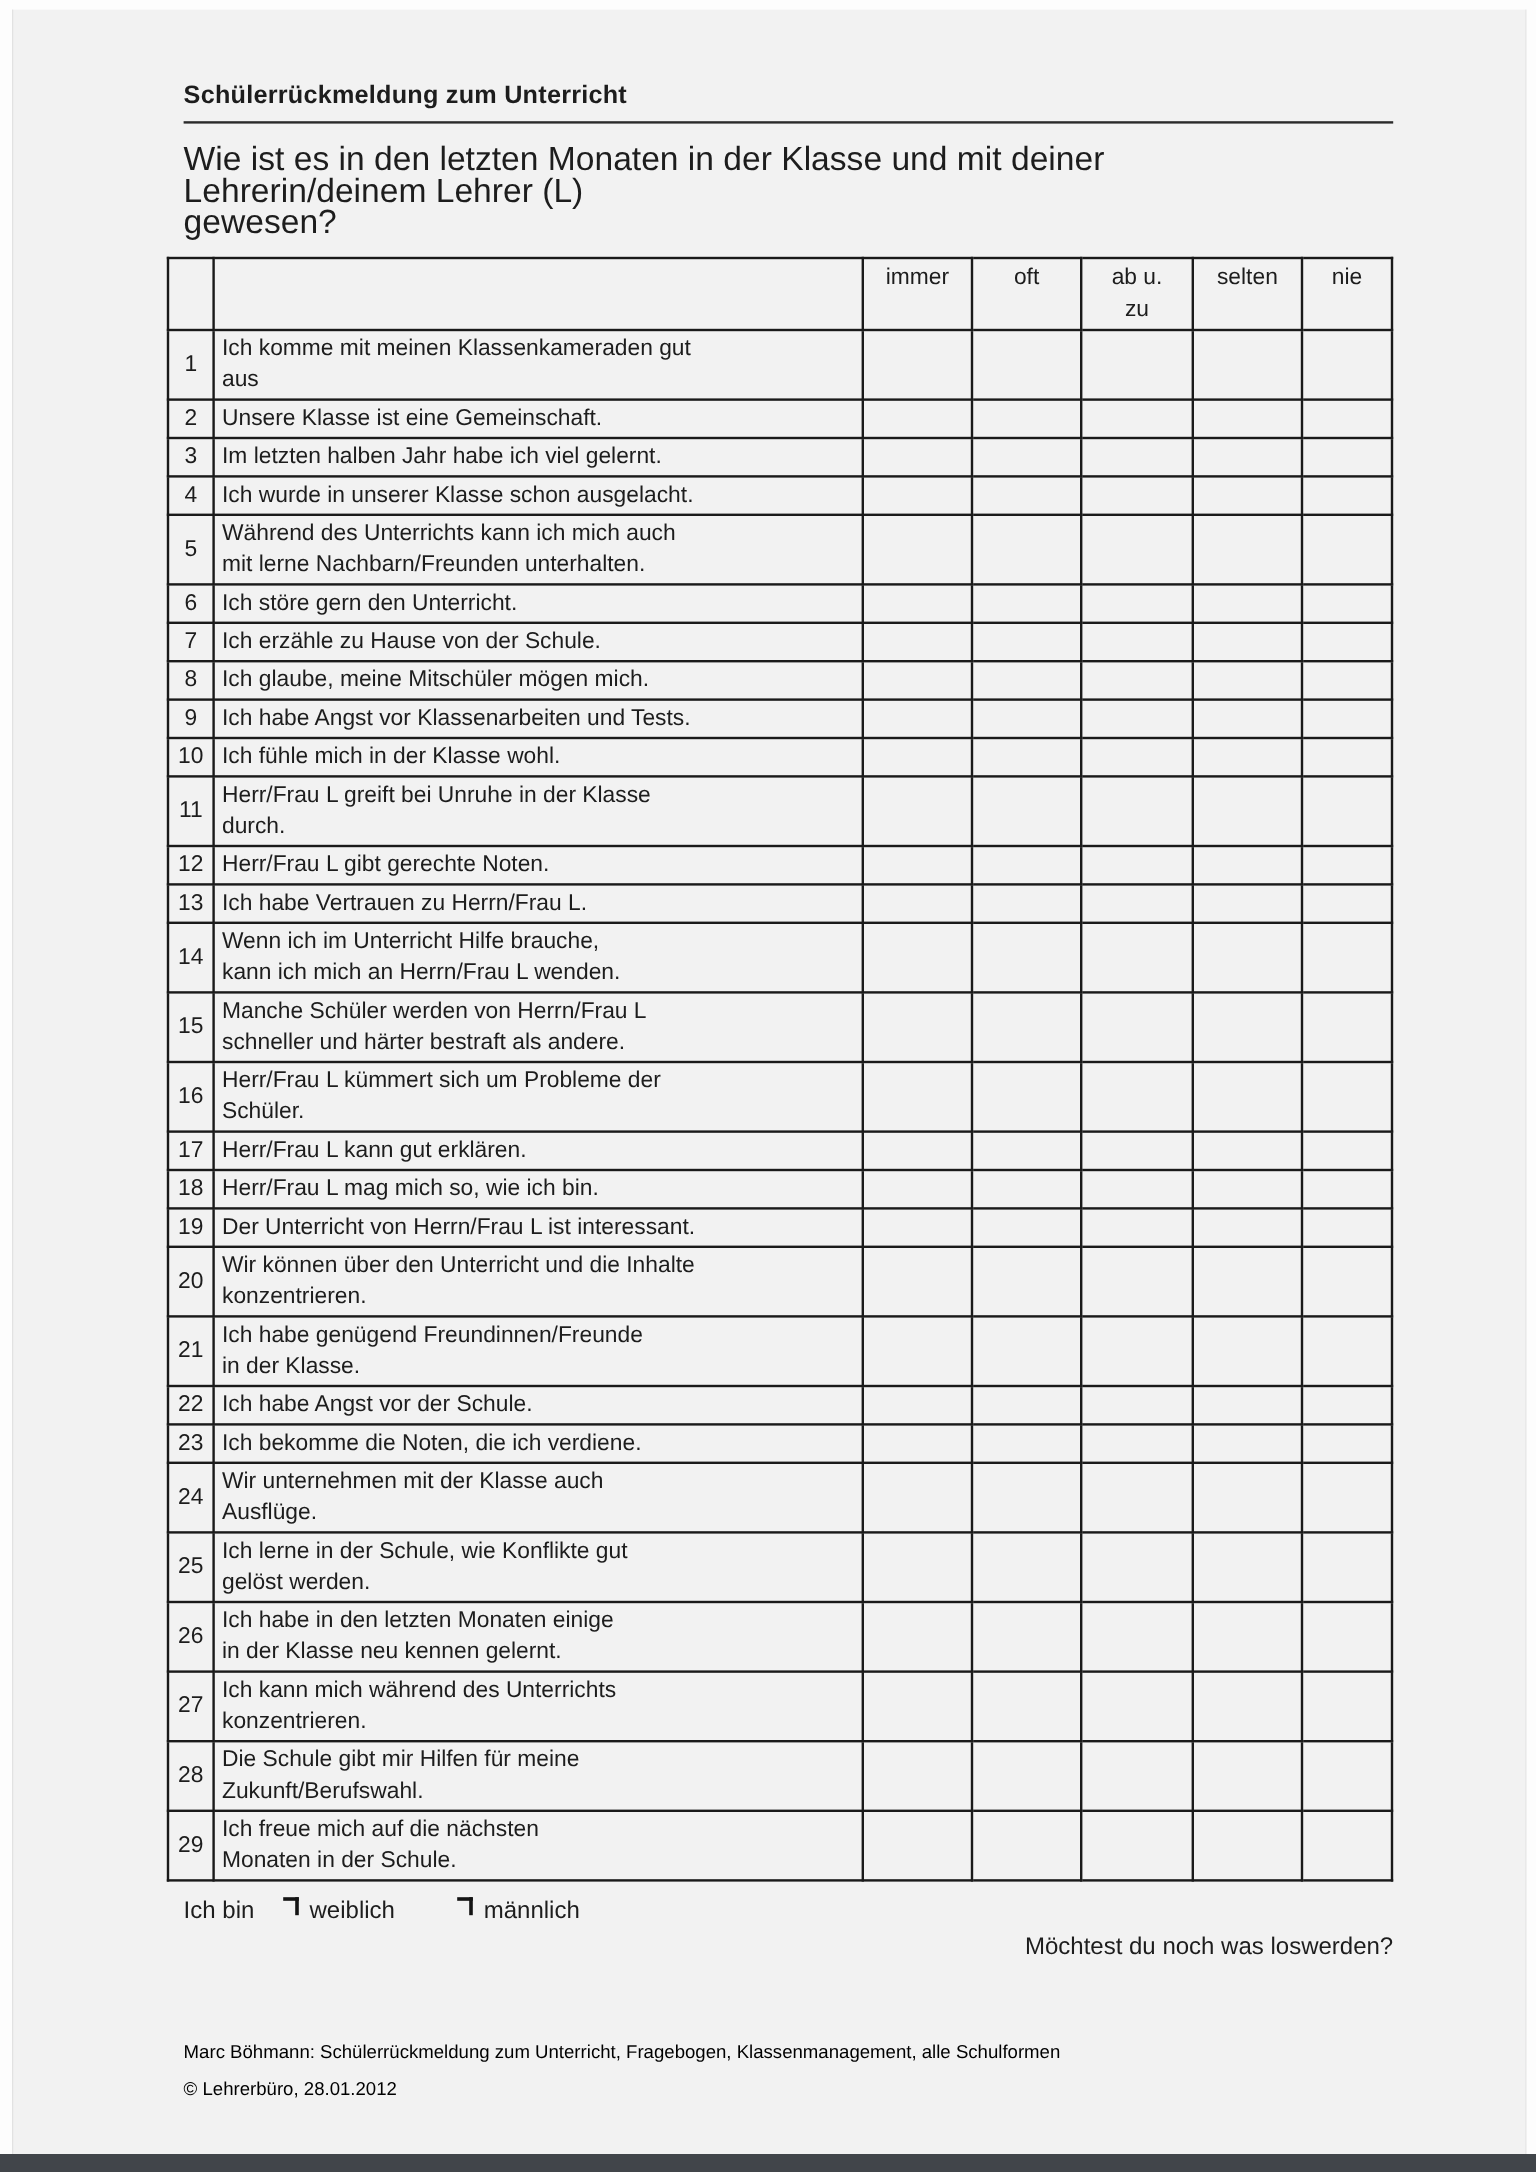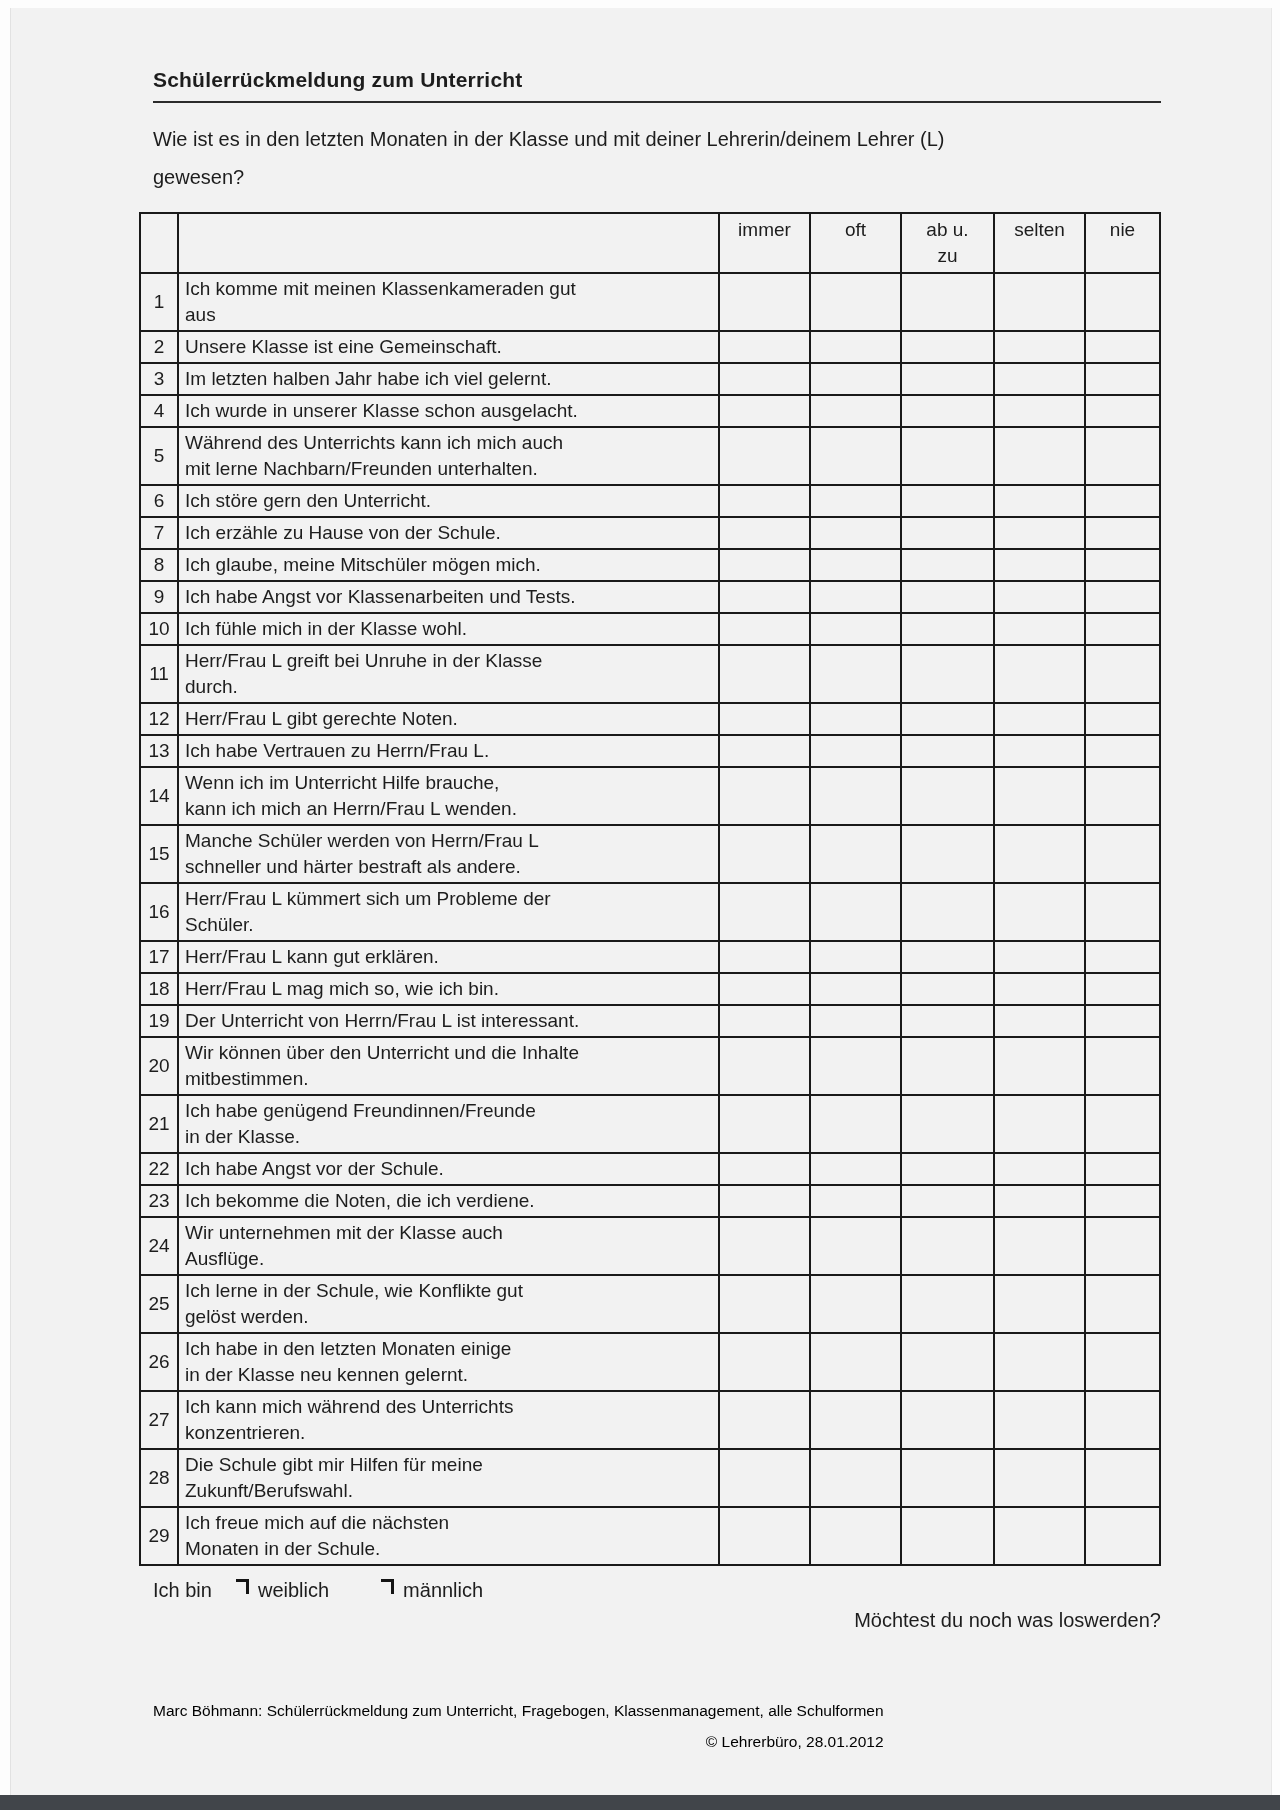--- a/index.html
+++ b/index.html
@@ -28,22 +28,22 @@
     margin-left: 14px;
     width: 1008px;
     font-size: 21px;
     font-weight: bold;
     letter-spacing: 0.2px;
     padding-bottom: 9px;
     border-bottom: 2px solid #2b2b2b;
   }
   .intro {
     margin: 17px 0 16px 14px;
-    font-size: 20px;
-    line-height: 38px;
+    font-size: 28px;
+    line-height: 26px;
     white-space: pre-line;
   }
   table.qtable {
     margin-top: 9px;
     width: 1020px;
     border-collapse: collapse;
     table-layout: fixed;
   }
   table.qtable th, table.qtable td {
     border: 2px solid #1a1a1a;
@@ -96,21 +96,21 @@
     border-bottom: 2px solid #2b2b2b;
     margin: 0 0 4px 12px;
   }
   .footer {
     position: absolute;
     left: 142px; top: 1692px;
     font-size: 15.5px;
     line-height: 22px;
     color: #000000;
   }
-  .footer .copyright { margin-top: 9px; text-align: right; }
+  .footer .copyright { margin-top: 9px; }
   .watermark {
     position: absolute;
     left: 22px; top: 1846px;
     font-size: 13px;
     color: #d5d5d5;
   }
   .bottom-bar {
     position: absolute;
     left: 0; bottom: 0;
     width: 1280px; height: 15px;
@@ -344,21 +344,21 @@
     <td class="ans"></td>
     <td class="ans"></td>
     <td class="ans"></td>
     <td class="ans"></td>
     <td class="ans"></td>
   </tr>
 
   <tr>
     <td class="c-num">20</td>
     <td class="c-q">Wir können über den Unterricht und die Inhalte
-mitbestimmen.</td>
+konzentrieren.</td>
     <td class="ans"></td>
     <td class="ans"></td>
     <td class="ans"></td>
     <td class="ans"></td>
     <td class="ans"></td>
   </tr>
 
   <tr>
     <td class="c-num">21</td>
     <td class="c-q">Ich habe genügend Freundinnen/Freunde

